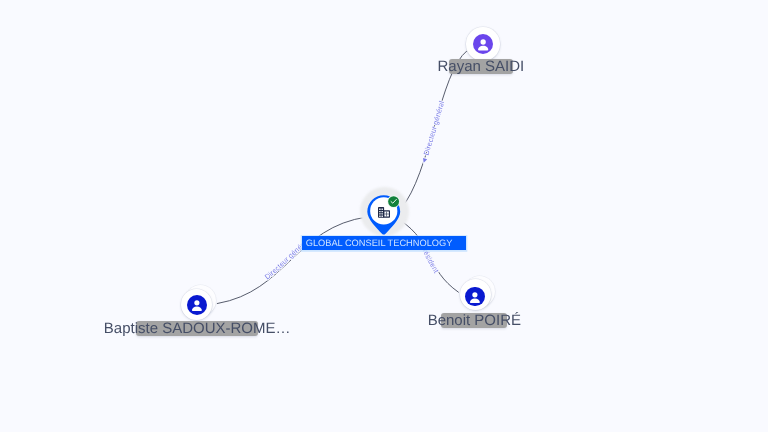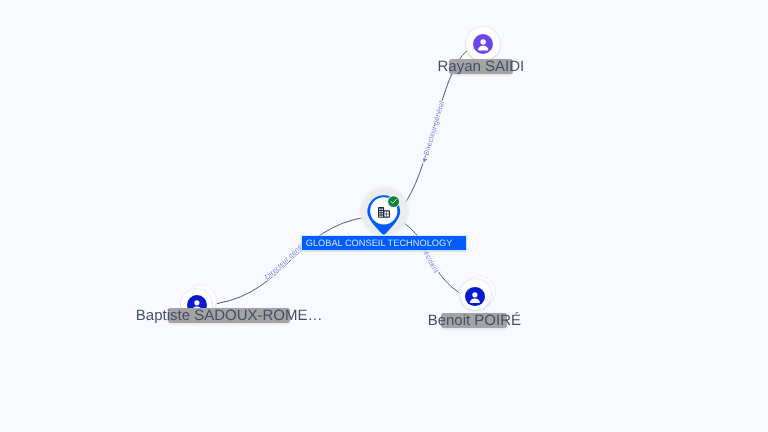--- a/index.html
+++ b/index.html
@@ -86,21 +86,21 @@
 
   <div class="node">
     <div class="pcircle back" style="left:184.6px;top:285.3px;width:31px;height:31px;"></div>
     <div class="pcircle" style="left:181.1px;top:288.7px;width:31px;height:31px;"></div>
     <div class="avatar" style="left:186.7px;top:295.2px;width:19.9px;height:19.9px;background:#0a1ad0;">
       <svg width="19.8" height="19.8" viewBox="-1.2 -1.2 26.4 26.4">
         <circle cx="12" cy="9.2" r="3.45" fill="#fff"></circle>
         <path d="M12 14.1c-4.0 0-6.65 2.6-6.65 5.0 0 .65.5 1.15 1.15 1.15h11c.65 0 1.15-.5 1.15-1.15 0-2.4-2.65-5.0-6.65-5.0z" fill="#fff"></path>
       </svg>
     </div>
-    <div class="nlabel" style="left:136.1px;top:308px;width:122.1px;height:14.6px;margin-left:32px;">Baptiste SADOUX-ROME…</div>
+    <div class="nlabel" style="left:136.1px;top:321px;width:122.1px;height:14.6px;">Baptiste SADOUX-ROME…</div>
   </div>
 
   <div class="node">
     <div class="pcircle back" style="left:463.5px;top:275.5px;width:31px;height:31px;"></div>
     <div class="pcircle" style="left:460px;top:278.9px;width:31px;height:31px;"></div>
     <div class="avatar" style="left:464.9px;top:286.5px;width:19.8px;height:19.8px;background:#0a1ad0;">
       <svg width="19.8" height="19.8" viewBox="-1.2 -1.2 26.4 26.4">
         <circle cx="12" cy="9.2" r="3.45" fill="#fff"></circle>
         <path d="M12 14.1c-4.0 0-6.65 2.6-6.65 5.0 0 .65.5 1.15 1.15 1.15h11c.65 0 1.15-.5 1.15-1.15 0-2.4-2.65-5.0-6.65-5.0z" fill="#fff"></path>
       </svg>

